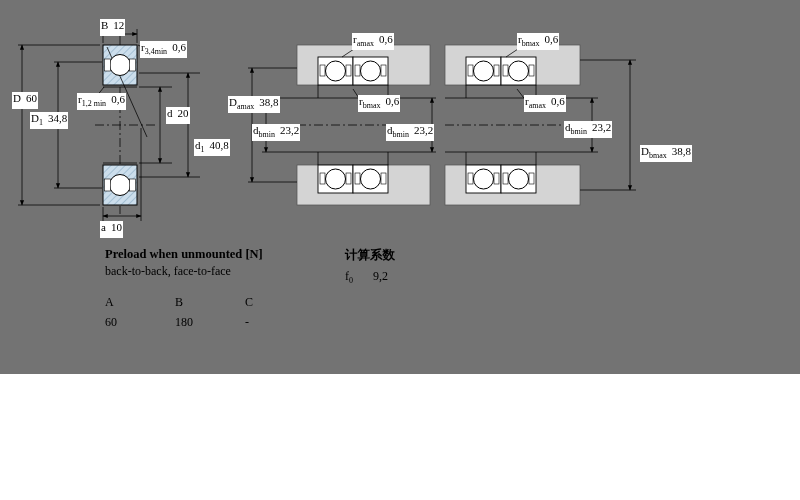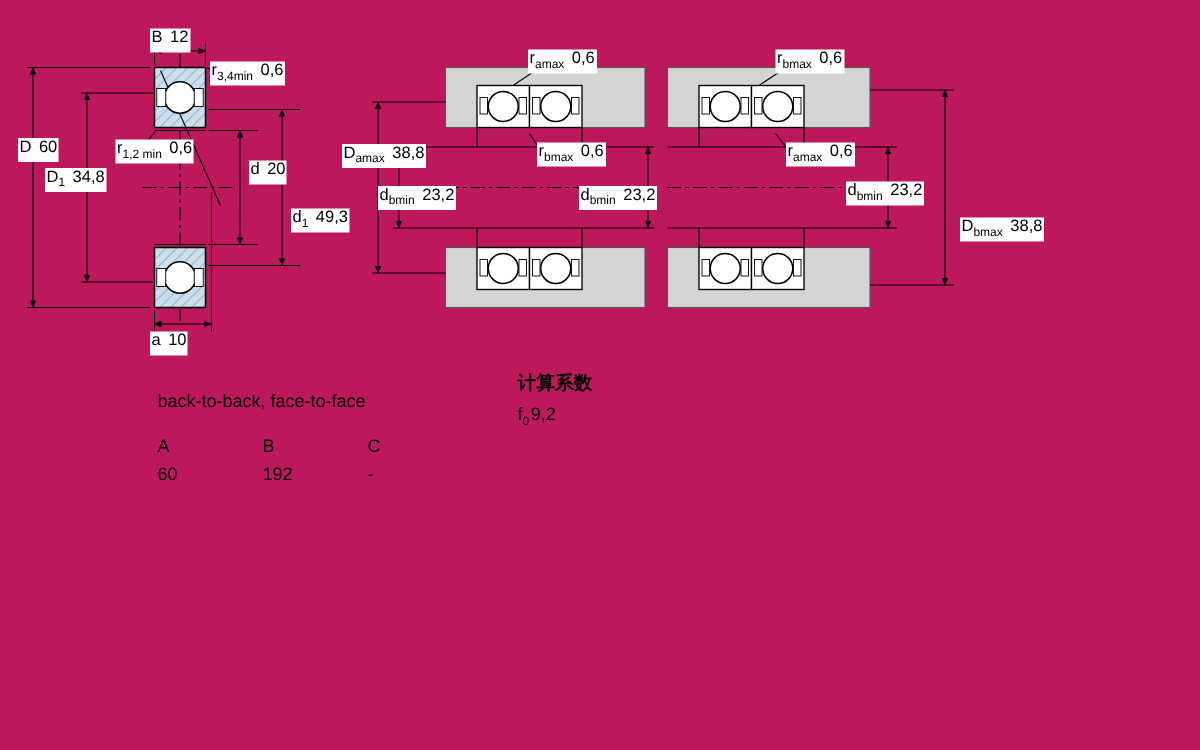--- a/index.html
+++ b/index.html
@@ -1,33 +1,33 @@
 <!DOCTYPE html>
 <html><head>
 <meta charset="utf-8">
 <style>
   *{box-sizing:border-box}
   html,body{margin:0;padding:0;background:#fff}
-  .stage{position:relative;width:800px;height:500px;background:#be185d;overflow:hidden;
-         font-family:Liberation Sans, sans-serif;color:#000}
+  .stage{position:relative;width:800px;height:374px;background:#737373;overflow:hidden;
+         font-family:Liberation Serif, serif;color:#000}
   svg.drawing{position:absolute;left:0;top:0}
   .dim{position:absolute;font-size:11px;line-height:12px;background:#fff;padding:0 1px;white-space:nowrap}
   .dim i{font-style:normal}
   .dim sub{font-size:8px;vertical-align:sub}
   .dim b{font-weight:normal;margin-left:5px}
   .pl{position:absolute;left:105px;top:247px}
   .pl-title{font-weight:bold;font-size:12.5px}
-  .pl-sub{font-size:12px;margin-top:13px}
+  .pl-sub{font-size:12px;margin-top:2px}
   .pl-grid{display:grid;grid-template-columns:70px 70px 70px;font-size:12px;margin-top:16px;row-gap:5px}
   .factors{position:absolute;left:345px;top:247px;font-size:12px}
   .f-title{font-weight:bold;font-size:12.5px}
   .f-row{margin-top:5px}
   .f-row i{font-style:normal}
   .f-row sub{font-size:8px;vertical-align:sub}
-  .f-row b{font-weight:normal;margin-left:1px}
+  .f-row b{font-weight:normal;margin-left:20px}
 </style>
 </head>
 <body>
 
 <div class="stage">
 
   <svg class="drawing" width="800" height="500" viewBox="0 0 800 500">
     <defs>
       <marker id="arr" viewBox="0 0 10 10" refX="9" refY="5" markerWidth="7" markerHeight="7" orient="auto-start-reverse">
         <path d="M0,1 L10,5 L0,9 z" fill="#000"></path>
@@ -187,42 +187,43 @@
       </g>
     </g>
   </svg>
 
   <span class="dim" style="left:100px;top:19px"><i>B</i><sub></sub><b>12</b></span>
   <span class="dim" style="left:140px;top:41px"><i>r</i><sub>3,4min</sub><b>0,6</b></span>
   <span class="dim" style="left:12px;top:92px"><i>D</i><sub></sub><b>60</b></span>
   <span class="dim" style="left:77px;top:93px"><i>r</i><sub>1,2 min</sub><b>0,6</b></span>
   <span class="dim" style="left:30px;top:112px"><i>D</i><sub>1</sub><b>34,8</b></span>
   <span class="dim" style="left:166px;top:107px"><i>d</i><sub></sub><b>20</b></span>
-  <span class="dim" style="left:194px;top:139px"><i>d</i><sub>1</sub><b>49,3</b></span>
+  <span class="dim" style="left:194px;top:139px"><i>d</i><sub>1</sub><b>40,8</b></span>
   <span class="dim" style="left:100px;top:221px"><i>a</i><sub></sub><b>10</b></span>
 
   <span class="dim" style="left:352px;top:33px"><i>r</i><sub>amax</sub><b>0,6</b></span>
   <span class="dim" style="left:228px;top:96px"><i>D</i><sub>amax</sub><b>38,8</b></span>
   <span class="dim" style="left:358px;top:95px"><i>r</i><sub>bmax</sub><b>0,6</b></span>
   <span class="dim" style="left:252px;top:124px"><i>d</i><sub>bmin</sub><b>23,2</b></span>
   <span class="dim" style="left:386px;top:124px"><i>d</i><sub>bmin</sub><b>23,2</b></span>
 
   <span class="dim" style="left:517px;top:33px"><i>r</i><sub>bmax</sub><b>0,6</b></span>
   <span class="dim" style="left:524px;top:95px"><i>r</i><sub>amax</sub><b>0,6</b></span>
   <span class="dim" style="left:564px;top:121px"><i>d</i><sub>bmin</sub><b>23,2</b></span>
   <span class="dim" style="left:640px;top:145px"><i>D</i><sub>bmax</sub><b>38,8</b></span>
 
   <div class="pl">
+    <div class="pl-title">Preload when unmounted [N]</div>
     <div class="pl-sub">back-to-back, face-to-face</div>
     <div class="pl-grid">
       <span>A</span>
       <span>B</span>
       <span>C</span>
       <span>60</span>
-      <span>192</span>
+      <span>180</span>
       <span>-</span>
     </div>
   </div>
 
   <div class="factors">
     <div class="f-title">计算系数</div>
     <div class="f-row"><i>f</i><sub>0</sub><b>9,2</b></div>
   </div>
 
 </div>

